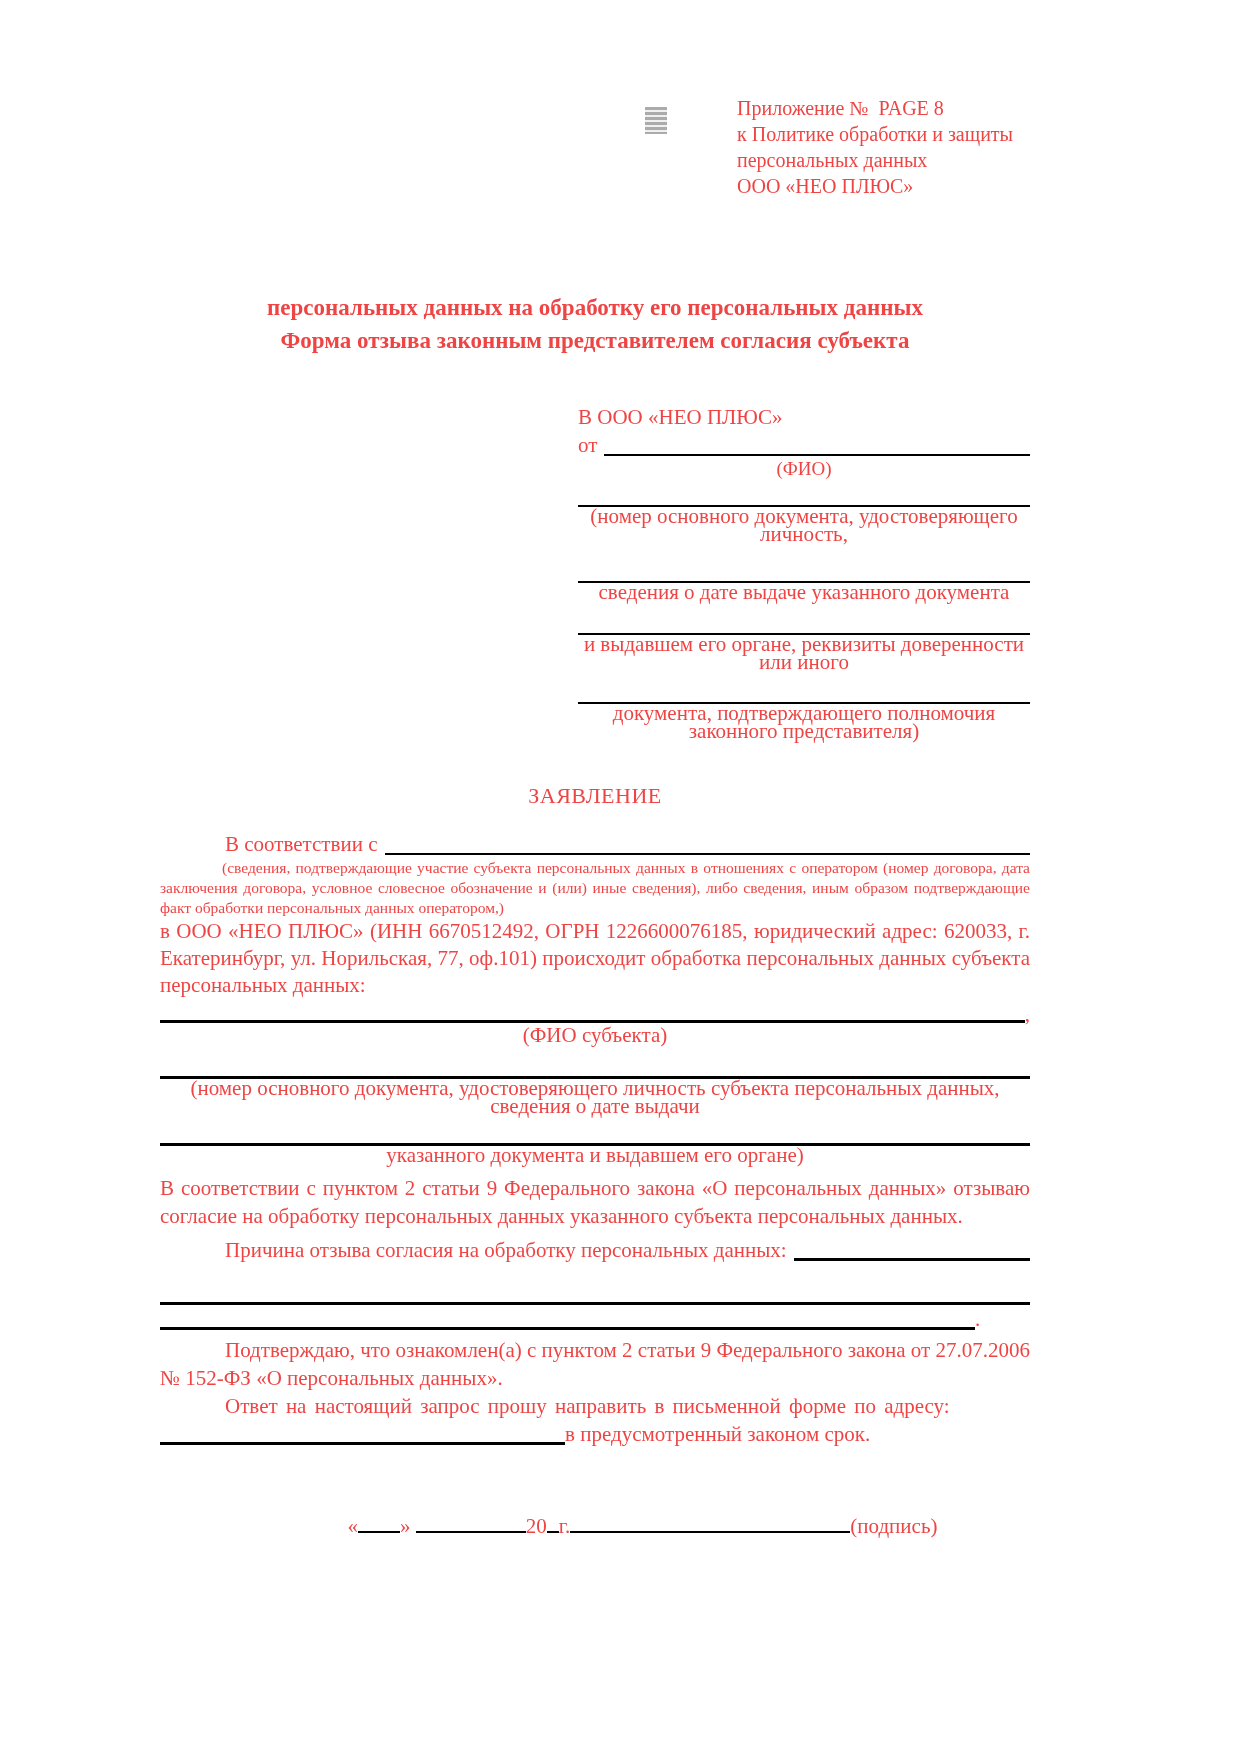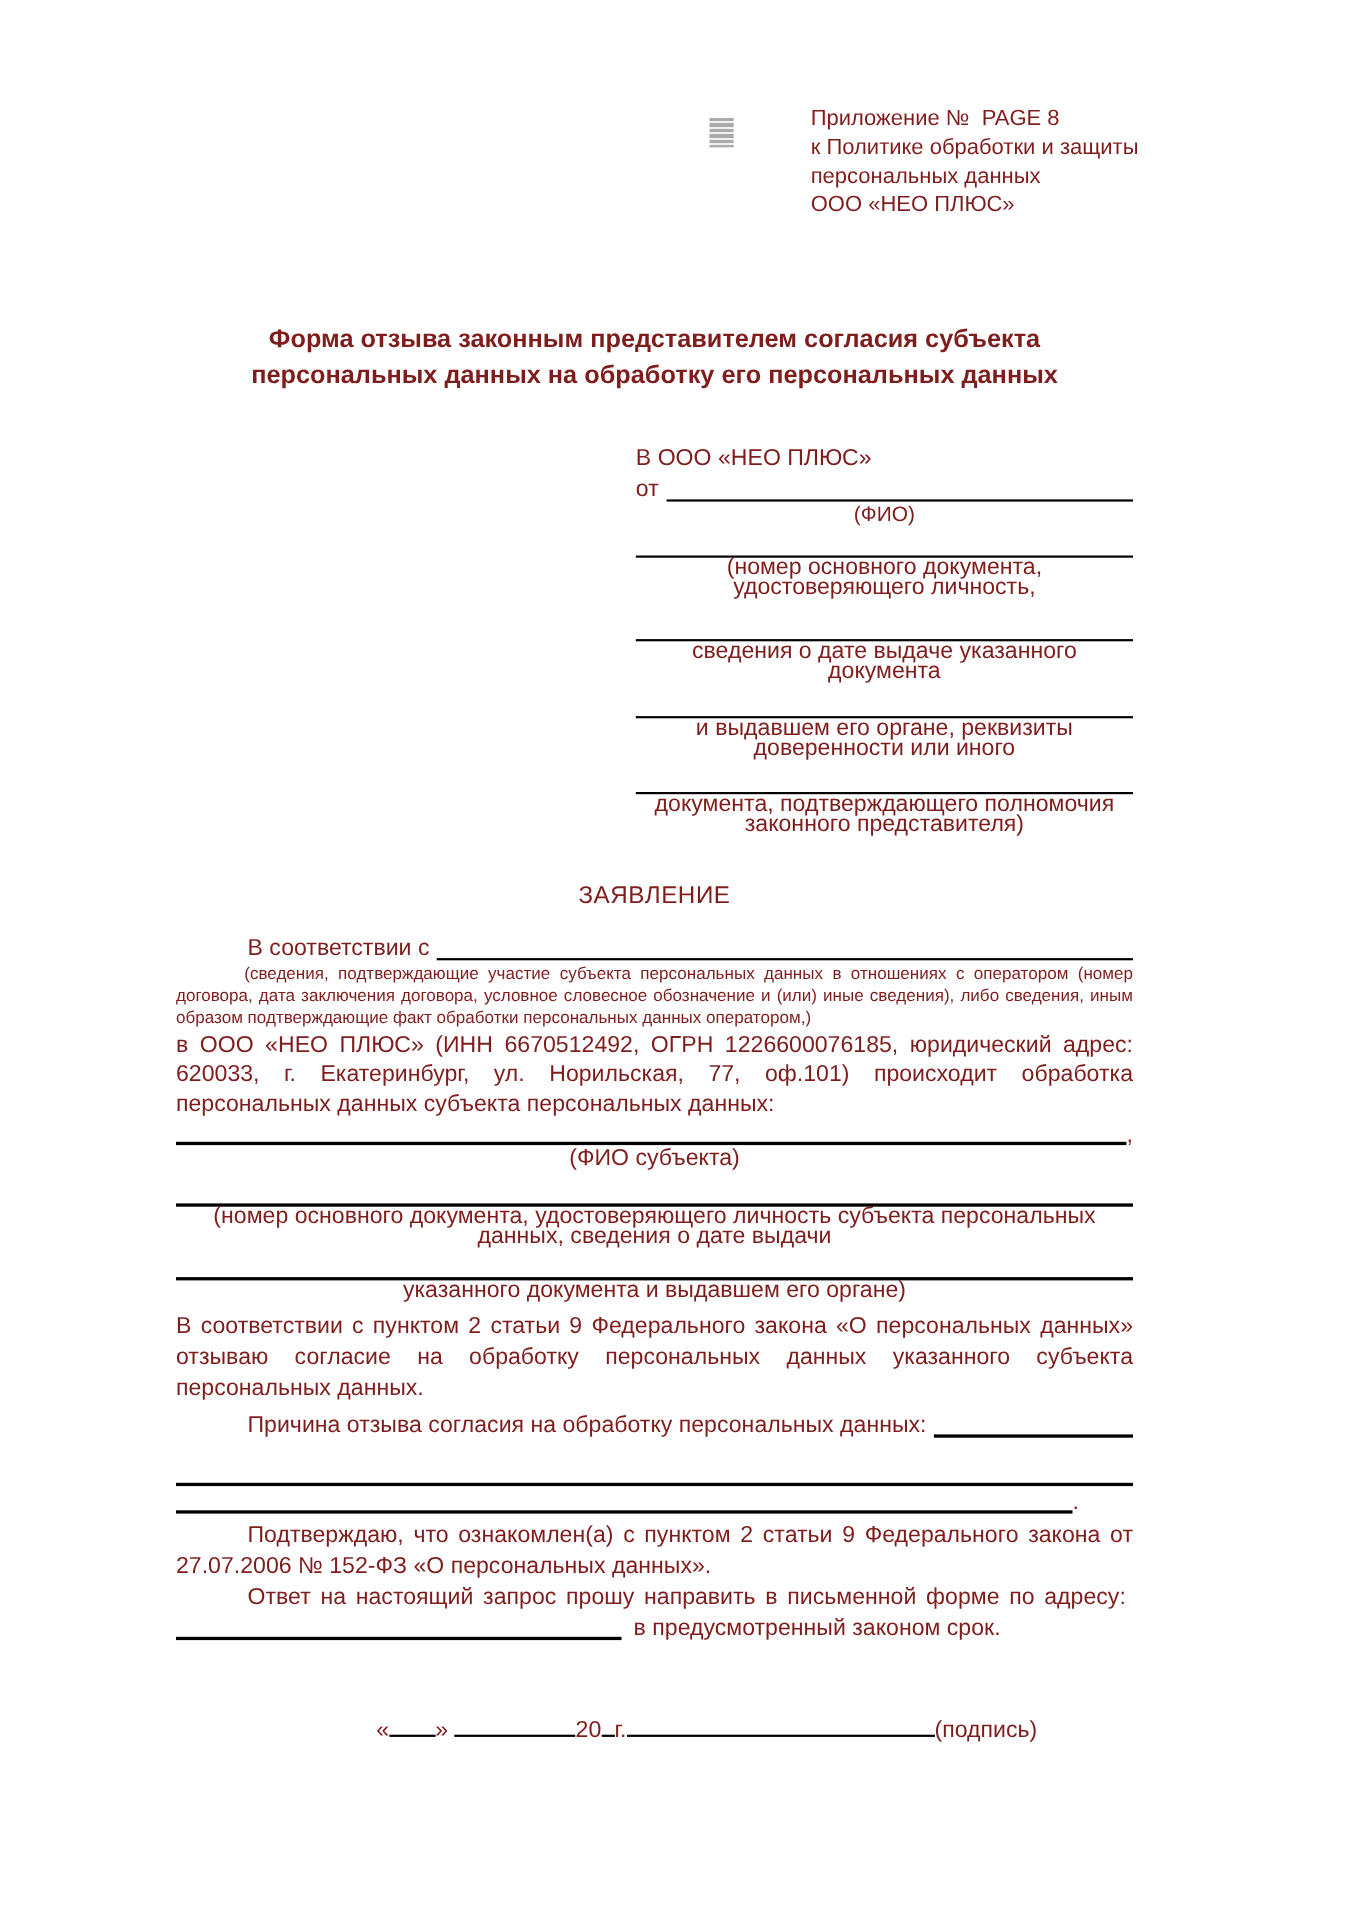--- a/index.html
+++ b/index.html
@@ -3,22 +3,22 @@
 <meta charset="utf-8">
 <style>
   html,body{margin:0;padding:0;background:#fff;}
   .page{
     position:relative;
     width:1242px;height:1755px;
     margin:0 auto;
     background:#fff;
     box-sizing:border-box;
     padding:95px 212px 40px 160px;
-    font-family:Liberation Sans, sans-serif;
-    color:#7f1d1d;
+    font-family:Liberation Serif, serif;
+    color:#ef4444;
     font-size:21px;
     line-height:27px;
   }
   
   .artifact{
     position:absolute;left:645px;top:107px;width:22px;height:27px;
     background:repeating-linear-gradient(to bottom,#8f8f8f 0 3px,#ececec 3px 5px);
     opacity:.75;filter:blur(.4px);
   }
   .header-lines{margin-left:577px;width:300px;font-size:20px;line-height:26px;}
@@ -45,21 +45,21 @@
   .subject-row .tail{line-height:24px;}
   .wd-para{margin-top:10px;line-height:28px;}
   .reason-row{margin-top:6px;height:28px;line-height:28px;}
   .reason-row .lbl{padding-left:65px;}
   .reason-row .fill{border-bottom:3px solid #000;}
   .r1{height:38px;}
   .reason2-row{display:flex;align-items:flex-end;height:28px;}
   .reason2-row .fillw{width:815px;border-bottom:3px solid #000;margin-bottom:3px;}
   .confirm{margin-top:3px;line-height:28px;text-indent:65px;}
   .reply-label{line-height:28px;text-indent:65px;word-spacing:3px;}
-  .reply-row{height:28px;line-height:28px;gap:11px;}
+  .reply-row{height:28px;line-height:28px;}
   .reply-row .fillfix{width:405px;border-bottom:3px solid #000;margin-bottom:3px;}
   .footer{margin-top:64px;display:flex;justify-content:center;line-height:28px;}
   .sig-group{margin-right:-95px;}
   .u{display:inline-block;border-bottom:2px solid #000;height:19px;}
   .w42{width:42px;} .w110{width:110px;} .w12{width:12px;} .w280{width:280px;}
 </style>
 </head>
 <body>
 
 <div class="page">
@@ -67,22 +67,22 @@
   <div class="artifact"></div>
 
   <div class="header-lines">
     <div>Приложение №&nbsp; PAGE 8</div>
     <div>к Политике обработки и защиты</div>
     <div>персональных данных</div>
     <div>ООО «НЕО ПЛЮС»</div>
   </div>
 
   <div class="title">
+    <div>персональных данных на обработку его персональных данных</div>
     <div>Форма отзыва законным представителем согласия субъекта</div>
-    <div>персональных данных на обработку его персональных данных</div>
   </div>
 
   <div class="addressee">
     <div class="to-line">В ООО «НЕО ПЛЮС»</div>
     <div class="row from-row">
       <span class="lbl">от</span>
       <span class="fill"></span>
     </div>
     <div class="cap cap-fio">(ФИО)</div>
     <div class="fl a1"></div>

